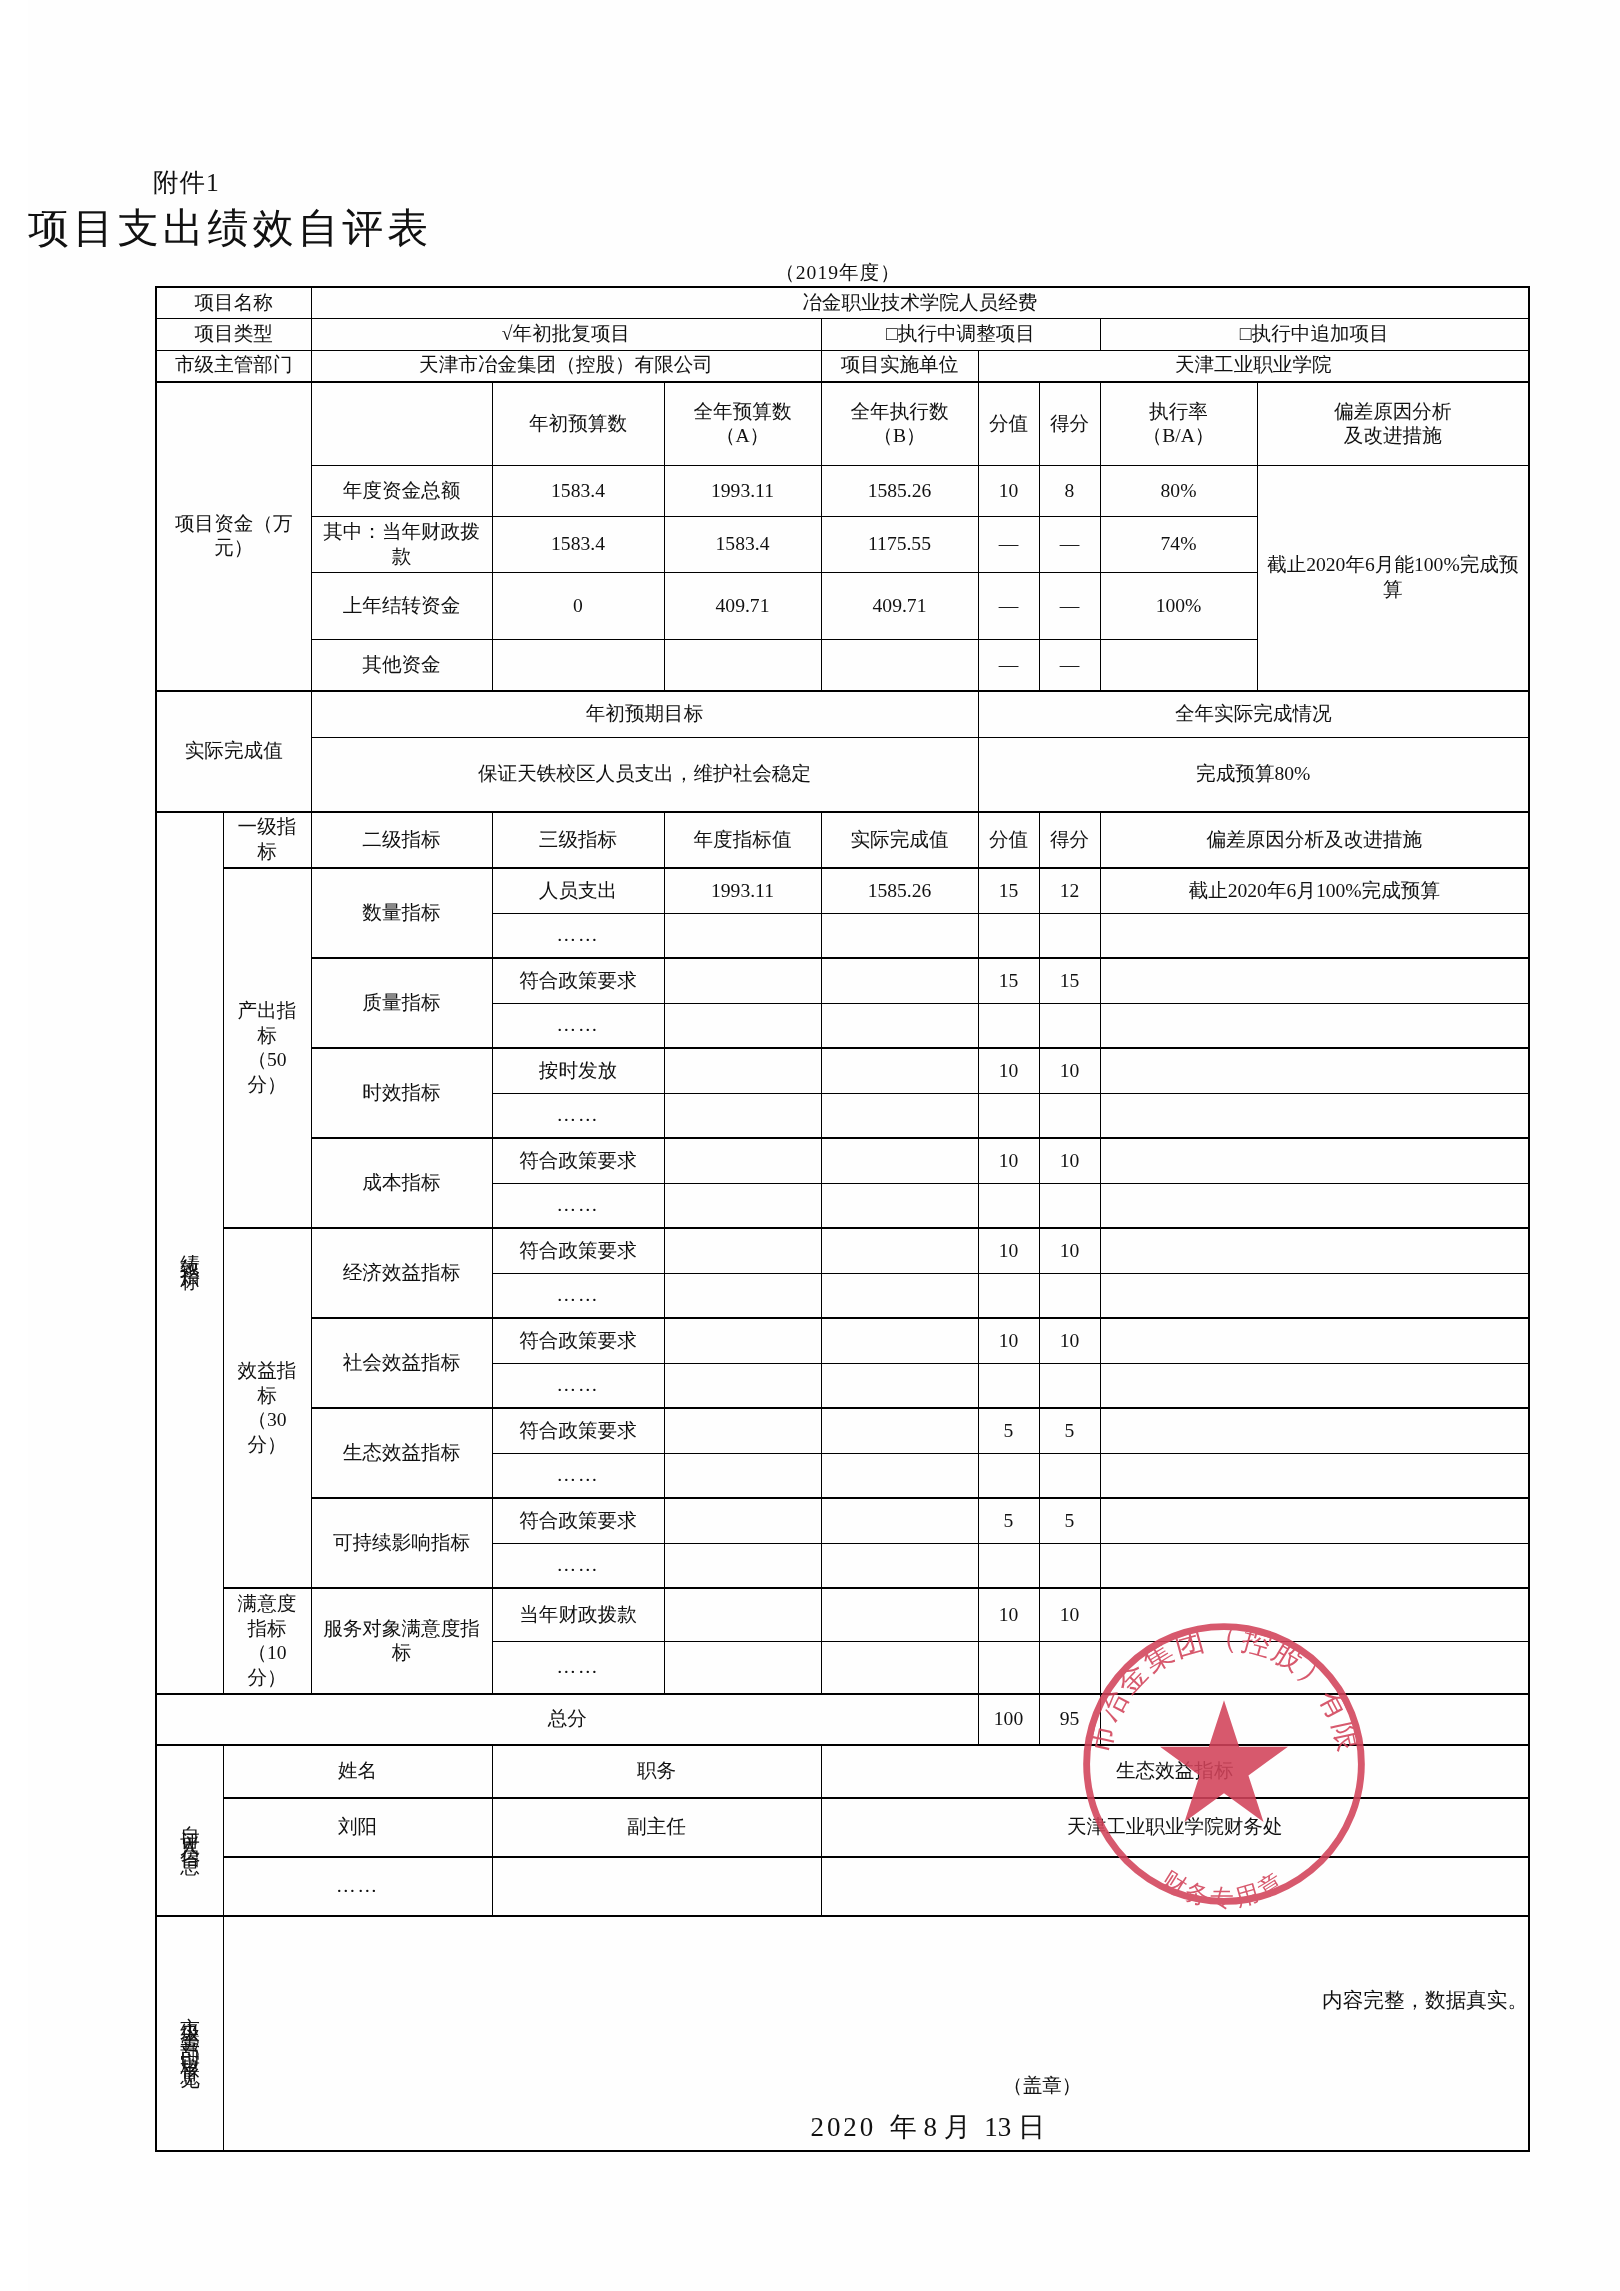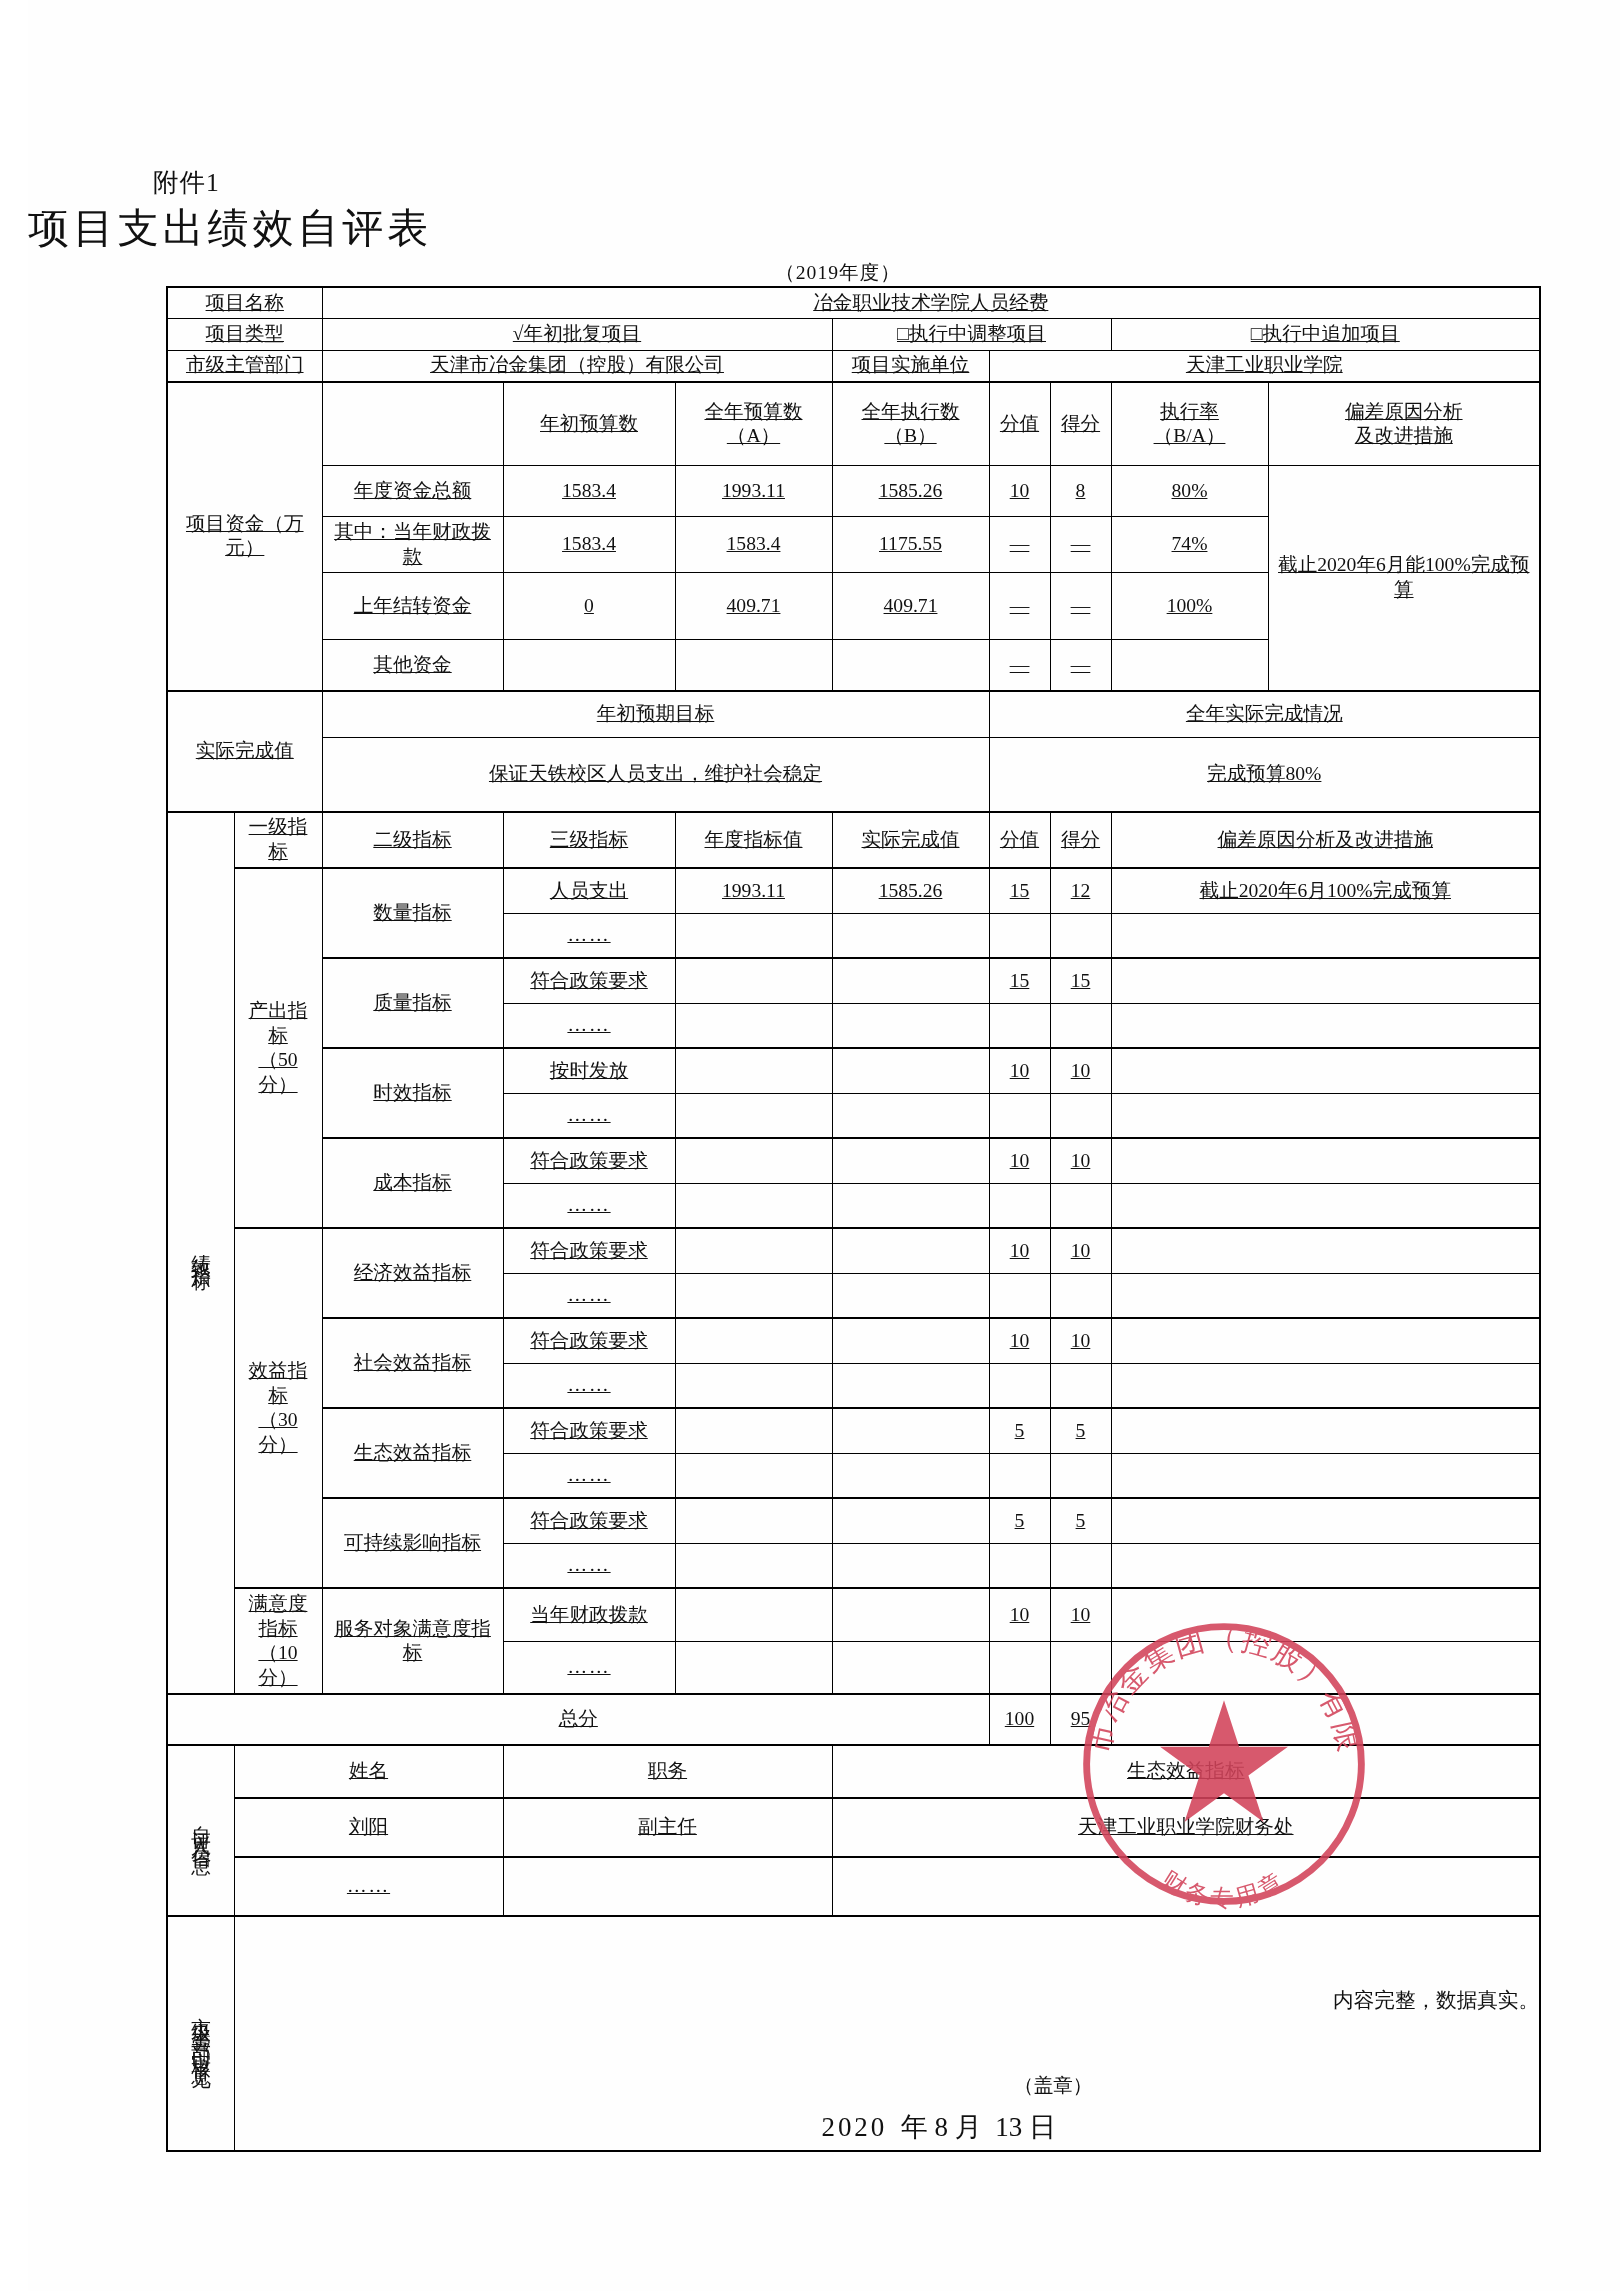--- a/index.html
+++ b/index.html
@@ -43,26 +43,25 @@
     position: absolute;
     left: 0; right: 0;
     top: 259px;
     text-align: center;
     font-size: 19.6px;
     letter-spacing: 1px;
   }
 
   table.main {
     position: absolute;
-    left: 138px;
+    left: 127px;
     top: 286px;
     width: 1372px;
     border-collapse: collapse;
     table-layout: fixed;
-    text-decoration: underline;
   }
   table.main td {
     border: 1px solid #000;
     font-size: 19.6px;
     padding: 2.9px 4.9px;
     text-align: center;
     vertical-align: middle;
     line-height: 1.25;
   }
   .h-thick-top { border-top: 2px solid #000 !important; }

